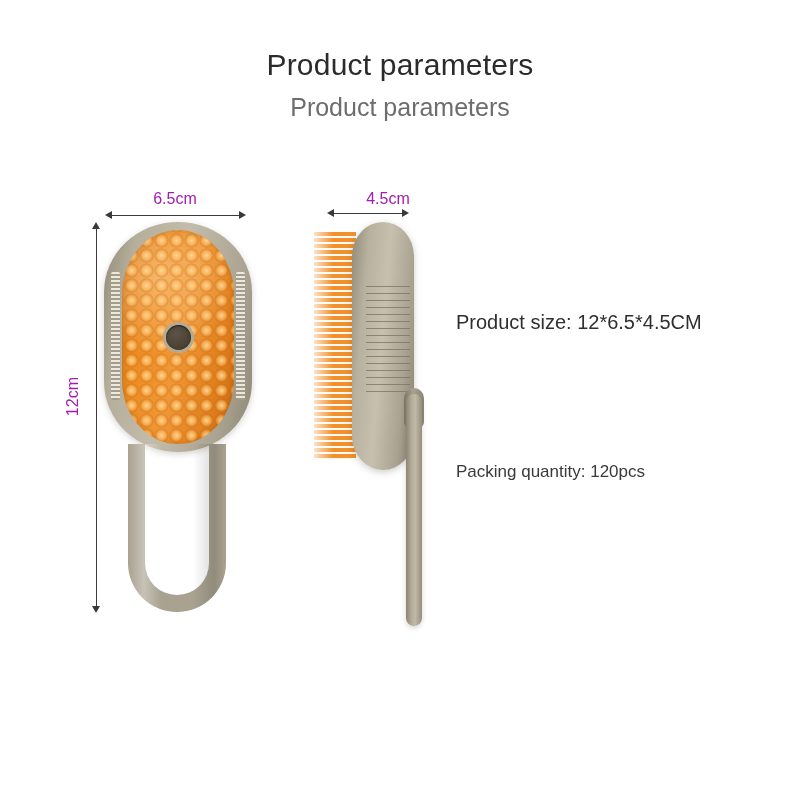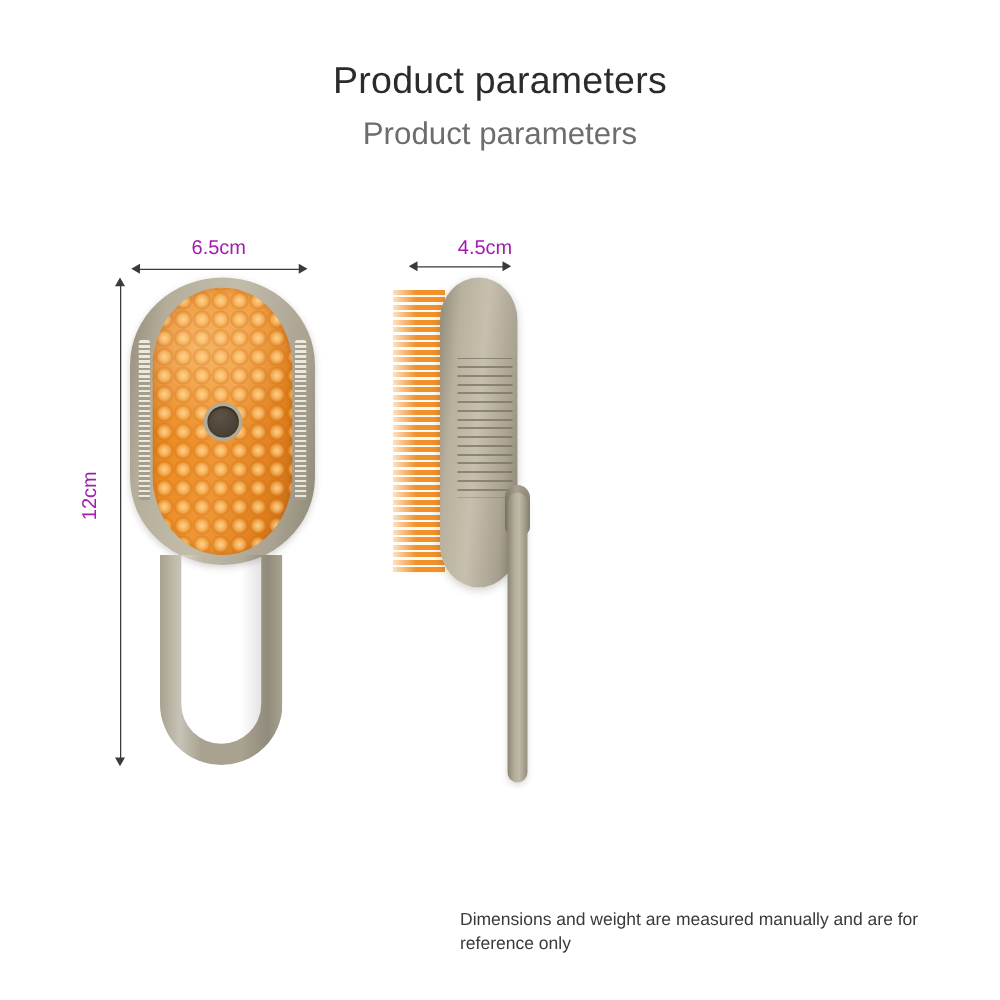--- a/index.html
+++ b/index.html
@@ -331,16 +331,17 @@
 
   <div class="side-view">
     <div class="sv-bristles"></div>
     <div class="sv-body">
       <div class="sv-ribs"></div>
     </div>
     <div class="sv-handle-top"></div>
     <div class="sv-handle"></div>
   </div>
 
-
-  <div class="footer">Dimensions and weight are measured manually and are for reference only</div>
+  <div class="spec" style="left:456px; top:311px;">Product size: 12*6.5*4.5CM</div>
+  <div class="spec small" style="left:456px; top:462px;">Packing quantity: 120pcs</div>
+
 
 </div>
 
 </body></html>

